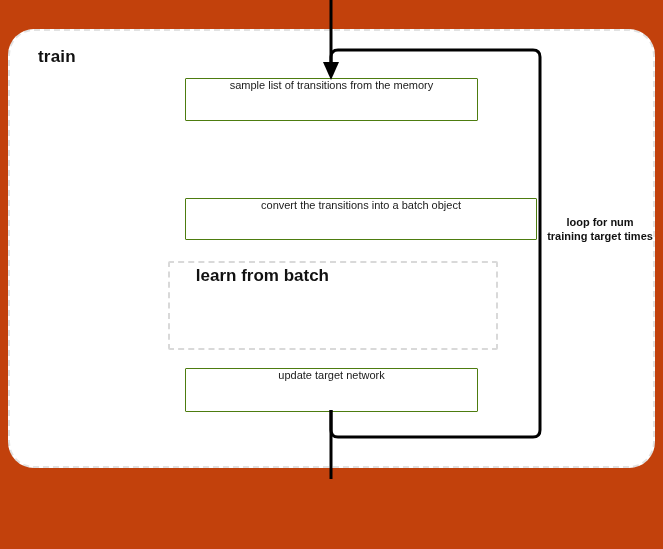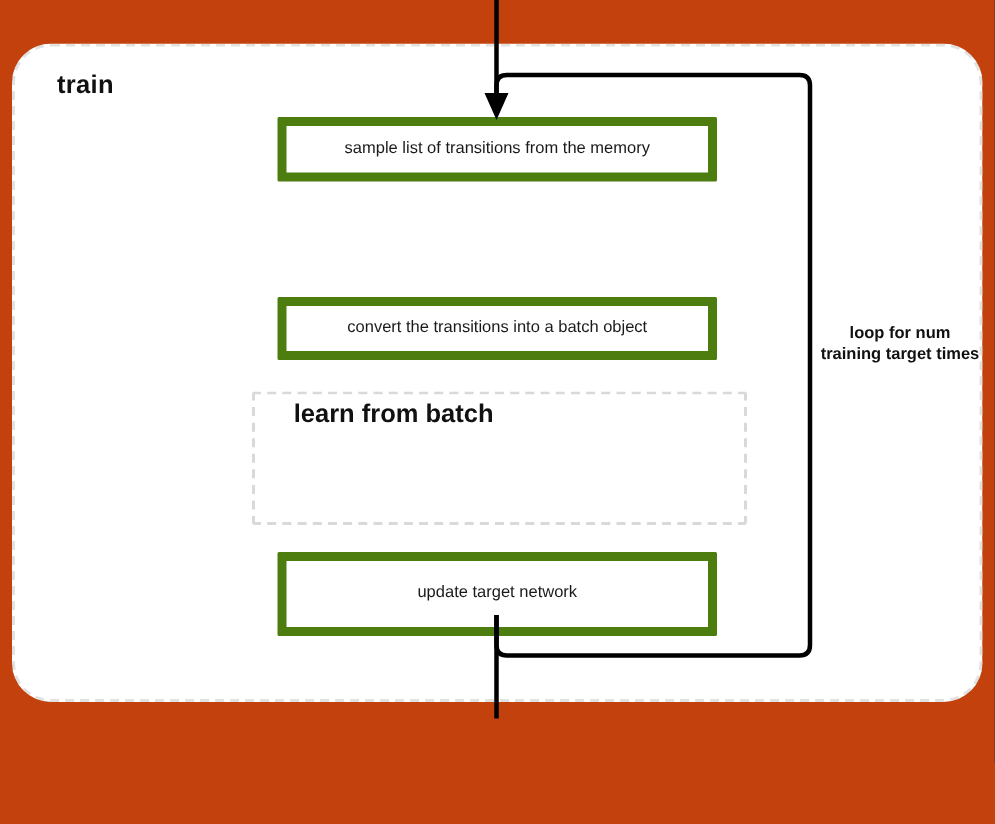--- a/index.html
+++ b/index.html
@@ -45,38 +45,38 @@
     color: #111111;
     letter-spacing: 0.2px;
     white-space: nowrap;
   }
 
   
   .proc-box {
     position: absolute;
     box-sizing: border-box;
     background: #ffffff;
-    border: 6px solid #4d7c0f;
+    border: 1px solid #4d7c0f;
     border-radius: 1px;
     display: flex;
-    align-items: center;
+    align-items: flex-start;
     justify-content: center;
   }
   .proc-label {
     font-size: 11px;
     color: #1a1a1a;
     line-height: 1.2;
     text-align: center;
     white-space: nowrap;
   }
 
   .box-sample  { left: 185px; top: 78px;  width: 293px; height: 43px; }
   .box-filter  { left: 185px; top: 138px; width: 293px; height: 41px; }
-  .box-convert { left: 185px; top: 198px; width: 293px; height: 42px; }
-  .box-update  { left: 185px; top: 368px; width: 293px; height: 56px; }
+  .box-convert { left: 185px; top: 198px; width: 352px; height: 42px; }
+  .box-update  { left: 185px; top: 368px; width: 293px; height: 44px; }
 
   
   .learn-box {
     position: absolute;
     left: 168px;
     top: 261px;
     width: 330px;
     height: 89px;
     box-sizing: border-box;
     background: #ffffff;

